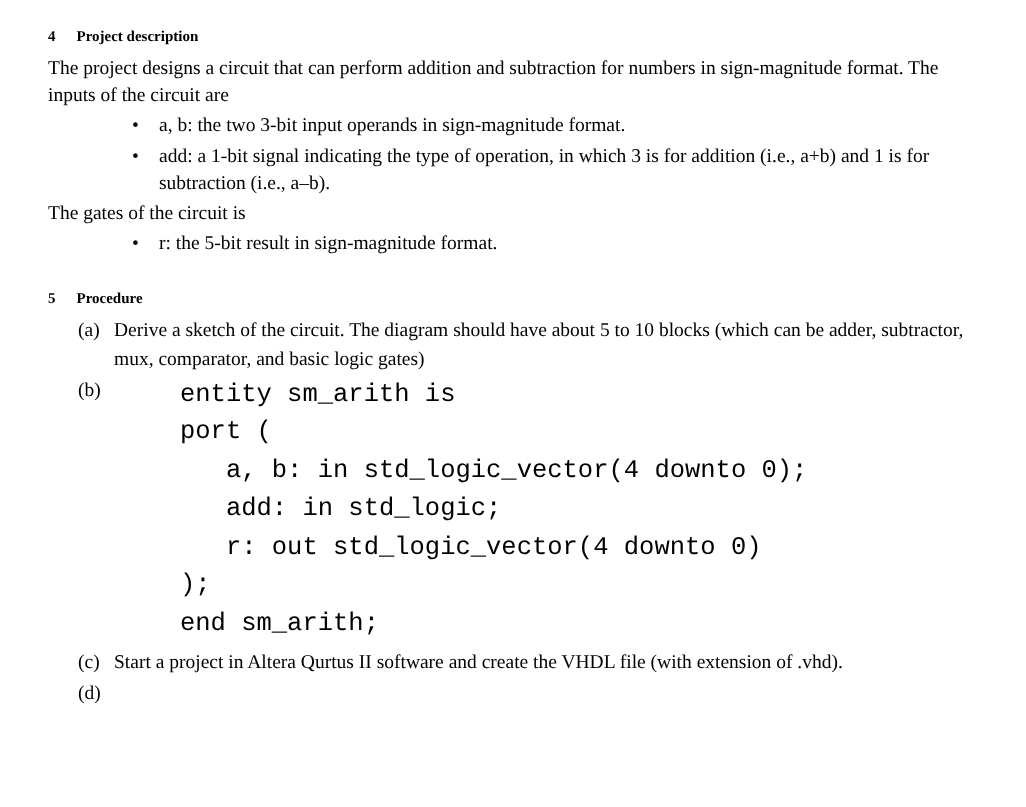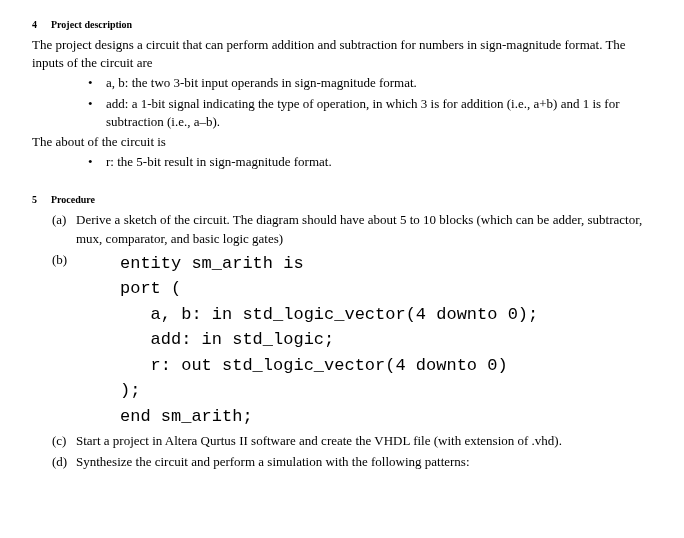--- a/index.html
+++ b/index.html
@@ -90,21 +90,21 @@
   <span class="section-number">4</span><span>Project description</span>
 </div>
 
 <div class="body-text">The project designs a circuit that can perform addition and subtraction for numbers in sign-magnitude format.  The inputs of the circuit are</div>
 
 <ul class="bullet-list">
   <li><span class="mono"></span><span>a, b: the two 3-bit input operands in sign-magnitude format.</span></li>
   <li><span>add: a 1-bit signal indicating the type of operation, in which 3 is for addition (i.e., a+b) and 1 is for subtraction (i.e., a–b).</span></li>
 </ul>
 
-<div class="body-text">The about of the circuit is</div>
+<div class="body-text">The gates of the circuit is</div>
 
 <ul class="bullet-list">
   <li><span>r: the 5-bit result in sign-magnitude format.</span></li>
 </ul>
 
 <div class="section5">
   <div class="section-heading">
     <span class="section-number">5</span><span>Procedure</span>
   </div>
 
@@ -123,16 +123,15 @@
    r: out std_logic_vector(4 downto 0)
 );
 end sm_arith;</div>
     </li>
     <li>
       <span class="letter-marker">(c)</span>
       <span>Start a project in Altera Qurtus II software and create the VHDL file (with extension of .vhd).</span>
     </li>
     <li>
       <span class="letter-marker">(d)</span>
-      <span>Synthesize the circuit and perform a simulation with the following patterns:</span>
     </li>
   </ol>
 </div>
 
 </body></html>

